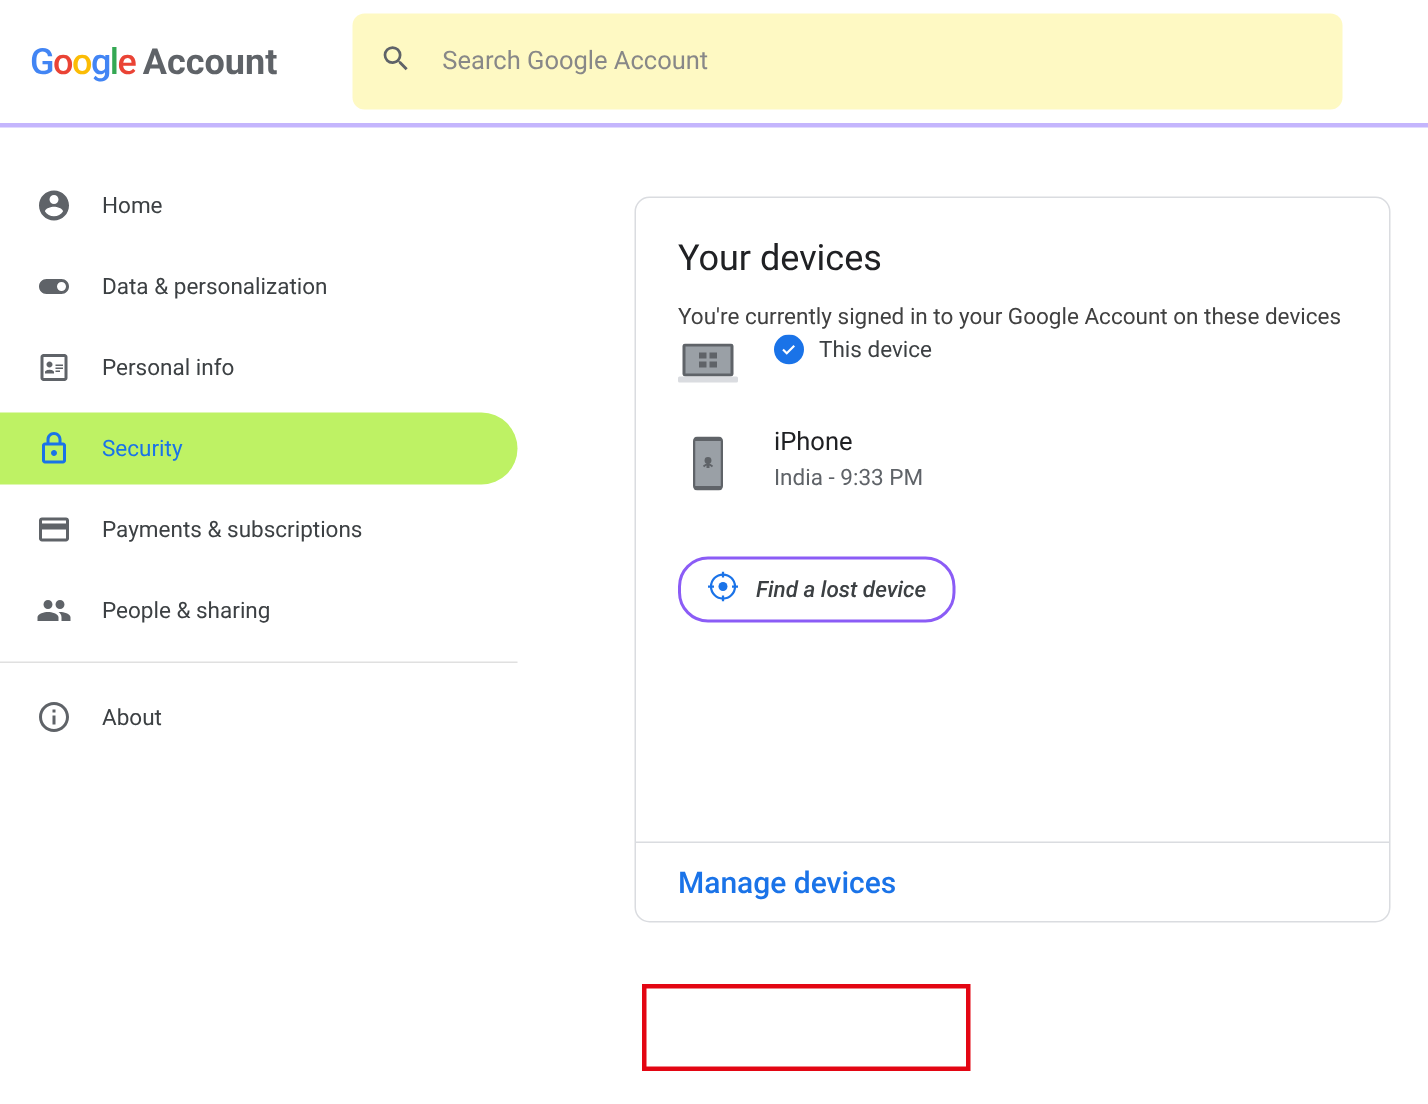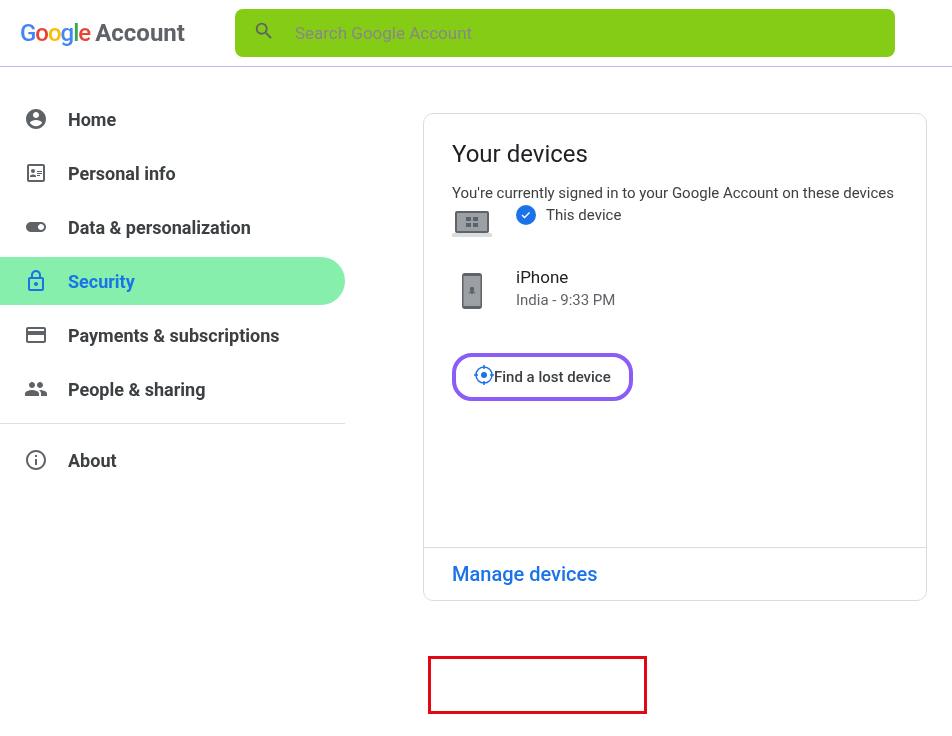--- a/index.html
+++ b/index.html
@@ -11,21 +11,21 @@
     body {
       background: #fff;
       width: 952px;
       height: 736px;
       overflow: hidden;
     }
     .header {
       display: flex;
       align-items: center;
       padding: 9px 20px;
-      border-bottom: 1px solid #c4b5fd;
+      border-bottom: 3px solid #c4b5fd;
       gap: 50px;
     }
     .logo-area {
       display: flex;
       align-items: baseline;
       gap: 5px;
     }
     .google-logo {
       font-size: 24px;
       font-weight: 500;
@@ -39,23 +39,23 @@
     .google-logo .e1 { color: #EA4335; }
     .account-word {
       font-size: 24px;
       color: #5f6368;
       font-weight: 700;
     }
     .search-bar {
       flex: 1;
       display: flex;
       align-items: center;
-      background: #84cc16;
+      background: #fef9c3;
       border-radius: 8px;
-      height: 48px;
+      height: 64px;
       padding: 0 18px;
       gap: 20px;
       max-width: 660px;
     }
     .search-icon svg {
       width: 22px;
       height: 22px;
       fill: #5f6368;
     }
     .search-input {
@@ -80,41 +80,41 @@
       display: flex;
       align-items: center;
       height: 48px;
       padding-left: 24px;
       gap: 20px;
       border-radius: 0 30px 30px 0;
       cursor: pointer;
       margin-bottom: 6px;
     }
     .nav-item.active {
-      background: #86efac;
+      background: #bef264;
     }
     .nav-item .nav-icon {
       width: 24px;
       height: 24px;
       display: flex;
       align-items: center;
       justify-content: center;
     }
     .nav-item .nav-icon svg {
       width: 24px;
       height: 24px;
       fill: #5f6368;
     }
     .nav-item.active .nav-icon svg {
       fill: #1a73e8;
     }
     .nav-label {
-      font-size: 18px;
+      font-size: 15px;
       color: #3c4043;
-      font-weight: 700;
+      font-weight: 400;
     }
     .nav-item.active .nav-label {
       color: #1a73e8;
     }
     .divider {
       border-top: 1px solid #e0e0e0;
       margin: 10px 0 12px 0;
     }
     .content {
       flex: 1;
@@ -182,25 +182,27 @@
       width: 20px;
       height: 20px;
     }
     .this-device-text {
       font-size: 15px;
       color: #3c4043;
     }
     .find-device-chip {
       display: inline-flex;
       align-items: center;
-      border: 4px solid #8b5cf6;
+      gap: 12px;
+      border: 2px solid #8b5cf6;
       border-radius: 20px;
       padding: 8px 18px;
       cursor: pointer;
       margin-top: 10px;
+      font-style: italic;
     }
     .find-device-chip .target-icon svg {
       width: 20px;
       height: 20px;
     }
     .find-device-text {
       font-size: 15px;
       color: #3c4043;
       font-weight: 500;
     }
@@ -247,32 +249,32 @@
       <span class="nav-icon">
         <svg viewBox="0 0 24 24">
             <path d="M12 2C6.48 2 2 6.48 2 12s4.48 10 10 10 10-4.48 10-10S17.52 2 12 2zm0 3c1.66 0 3 1.34 3 3s-1.34 3-3 3-3-1.34-3-3 1.34-3 3-3zm0 14.2c-2.5 0-4.71-1.28-6-3.22.03-1.99 4-3.08 6-3.08 1.99 0 5.97 1.09 6 3.08-1.29 1.94-3.5 3.22-6 3.22z"></path>
           </svg>
       </span>
       <span class="nav-label">Home</span>
     </div>
     <div class="nav-item">
       <span class="nav-icon">
         <svg viewBox="0 0 24 24">
+            <path d="M17 7H7c-2.76 0-5 2.24-5 5s2.24 5 5 5h10c2.76 0 5-2.24 5-5s-2.24-5-5-5zm0 8c-1.66 0-3-1.34-3-3s1.34-3 3-3 3 1.34 3 3-1.34 3-3 3z"></path>
+          </svg>
+      </span>
+      <span class="nav-label">Data &amp; personalization</span>
+    </div>
+    <div class="nav-item">
+      <span class="nav-icon">
+        <svg viewBox="0 0 24 24">
             <path d="M19 3H5c-1.1 0-2 .9-2 2v14c0 1.1.9 2 2 2h14c1.1 0 2-.9 2-2V5c0-1.1-.9-2-2-2zm0 16H5V5h14v14zM9 12c1.1 0 2-.9 2-2s-.9-2-2-2-2 .9-2 2 .9 2 2 2zm-3 4h6v-1c0-1-2-1.5-3-1.5S6 14 6 15v1zm7-6h5v1h-5zm0 2h5v1h-5zm0 2h3v1h-3z"></path>
           </svg>
       </span>
       <span class="nav-label">Personal info</span>
-    </div>
-    <div class="nav-item">
-      <span class="nav-icon">
-        <svg viewBox="0 0 24 24">
-            <path d="M17 7H7c-2.76 0-5 2.24-5 5s2.24 5 5 5h10c2.76 0 5-2.24 5-5s-2.24-5-5-5zm0 8c-1.66 0-3-1.34-3-3s1.34-3 3-3 3 1.34 3 3-1.34 3-3 3z"></path>
-          </svg>
-      </span>
-      <span class="nav-label">Data &amp; personalization</span>
     </div>
     <div class="nav-item active">
       <span class="nav-icon">
         <svg viewBox="0 0 24 24">
             <path d="M18 8h-1V6c0-2.76-2.24-5-5-5S7 3.24 7 6v2H6c-1.1 0-2 .9-2 2v10c0 1.1.9 2 2 2h12c1.1 0 2-.9 2-2V10c0-1.1-.9-2-2-2zM9 6c0-1.66 1.34-3 3-3s3 1.34 3 3v2H9V6zm9 14H6V10h12v10zm-6-3c1.1 0 2-.9 2-2s-.9-2-2-2-2 .9-2 2 .9 2 2 2z"></path>
           </svg>
       </span>
       <span class="nav-label">Security</span>
     </div>
     <div class="nav-item">

